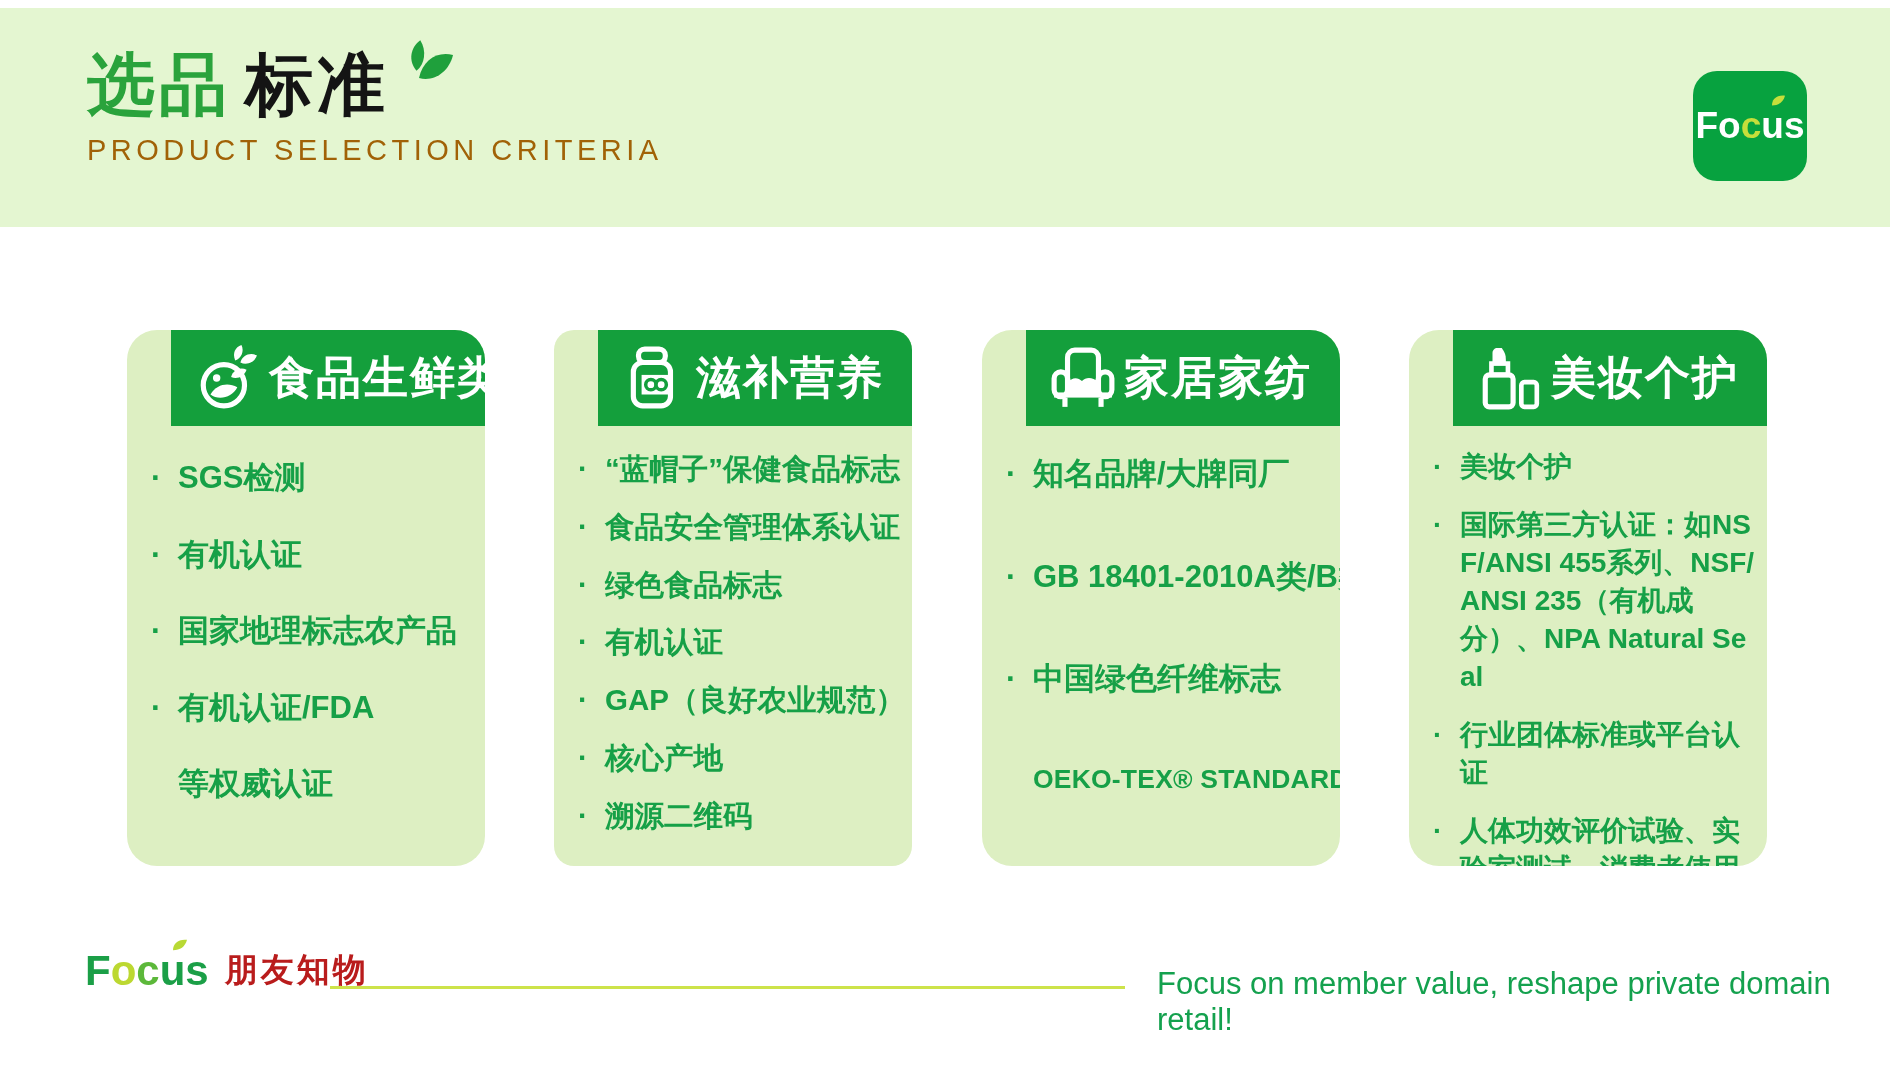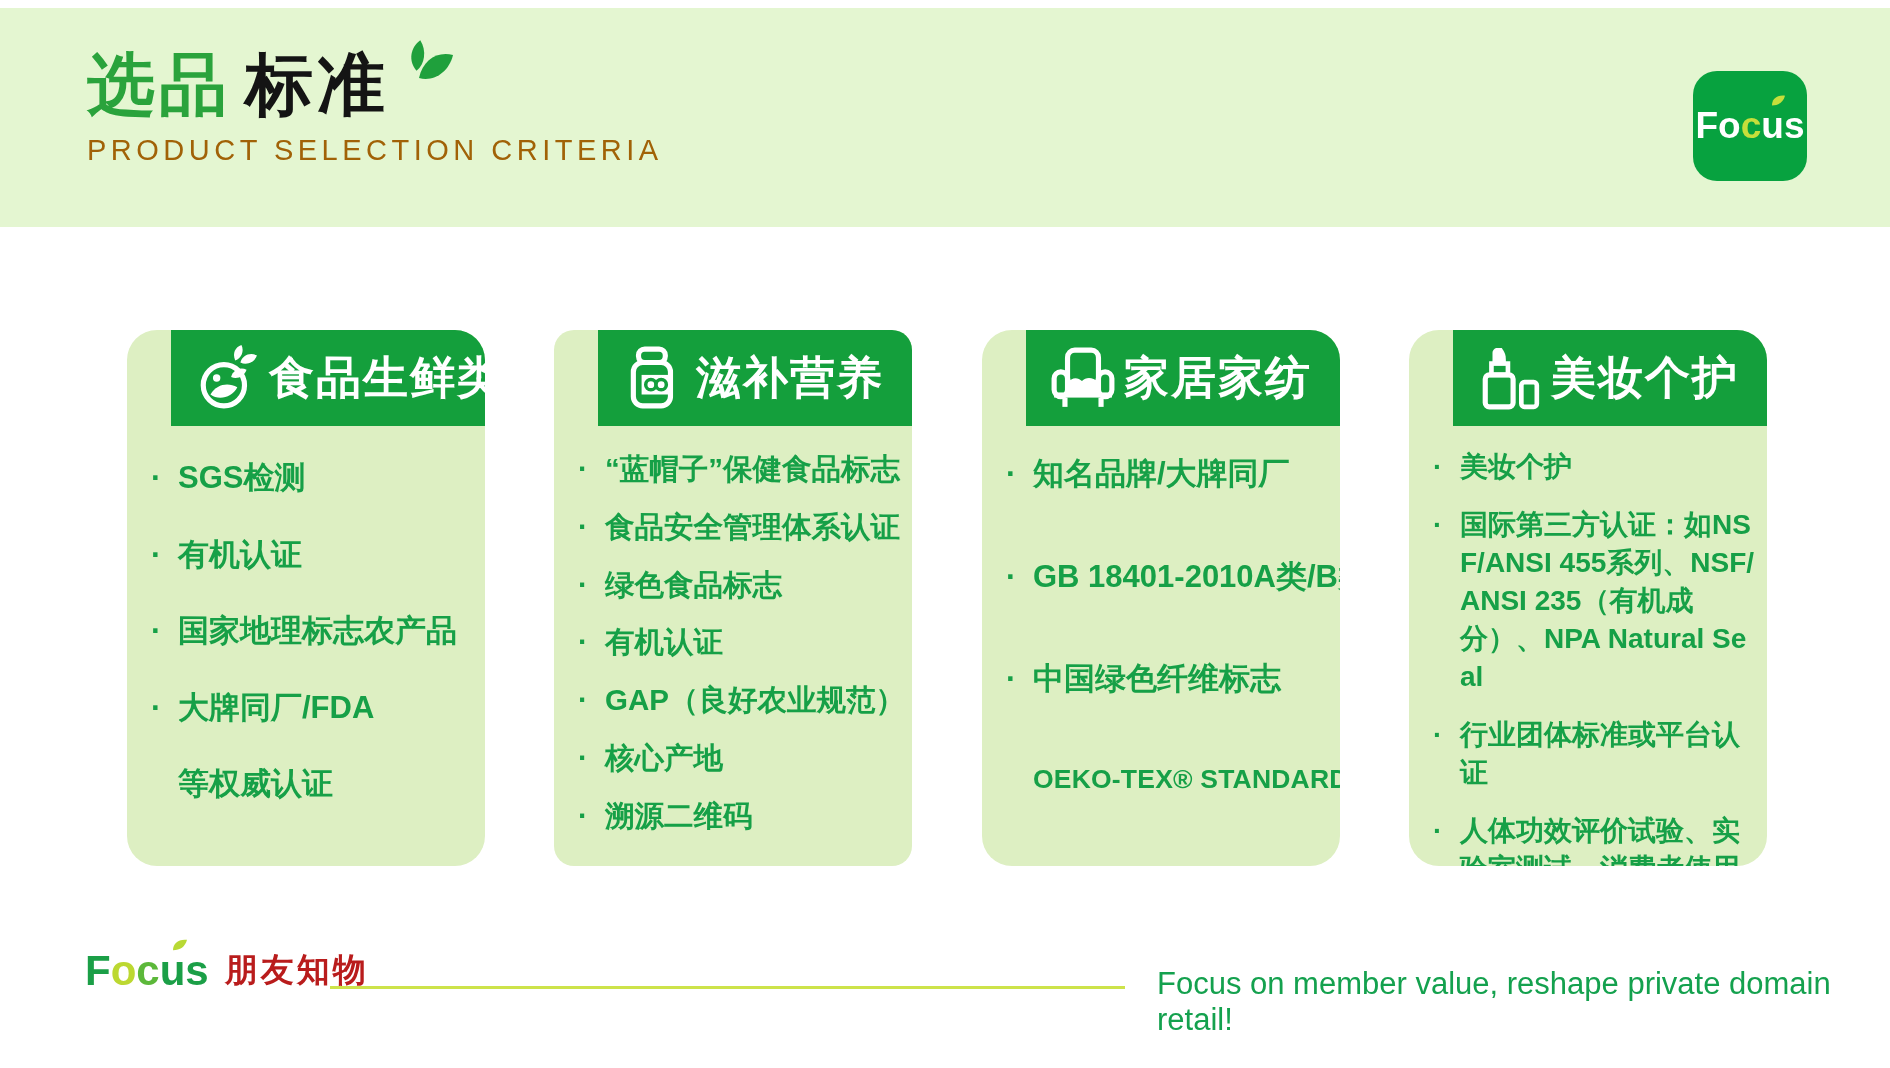--- a/index.html
+++ b/index.html
@@ -110,21 +110,21 @@
       <div class="item">
           <span class="dot">·</span>
           <span class="itx">有机认证</span>
         </div>
       <div class="item">
           <span class="dot">·</span>
           <span class="itx">国家地理标志农产品</span>
         </div>
       <div class="item">
           <span class="dot">·</span>
-          <span class="itx">大牌同厂/FDA</span>
+          <span class="itx">有机认证/FDA</span>
         </div>
       <div class="item">
           <span class="dot"></span>
           <span class="itx">等权威认证</span>
         </div>
     </div>
   </section>
 
   <section class="card p2 c2">
     <header class="card-head">

